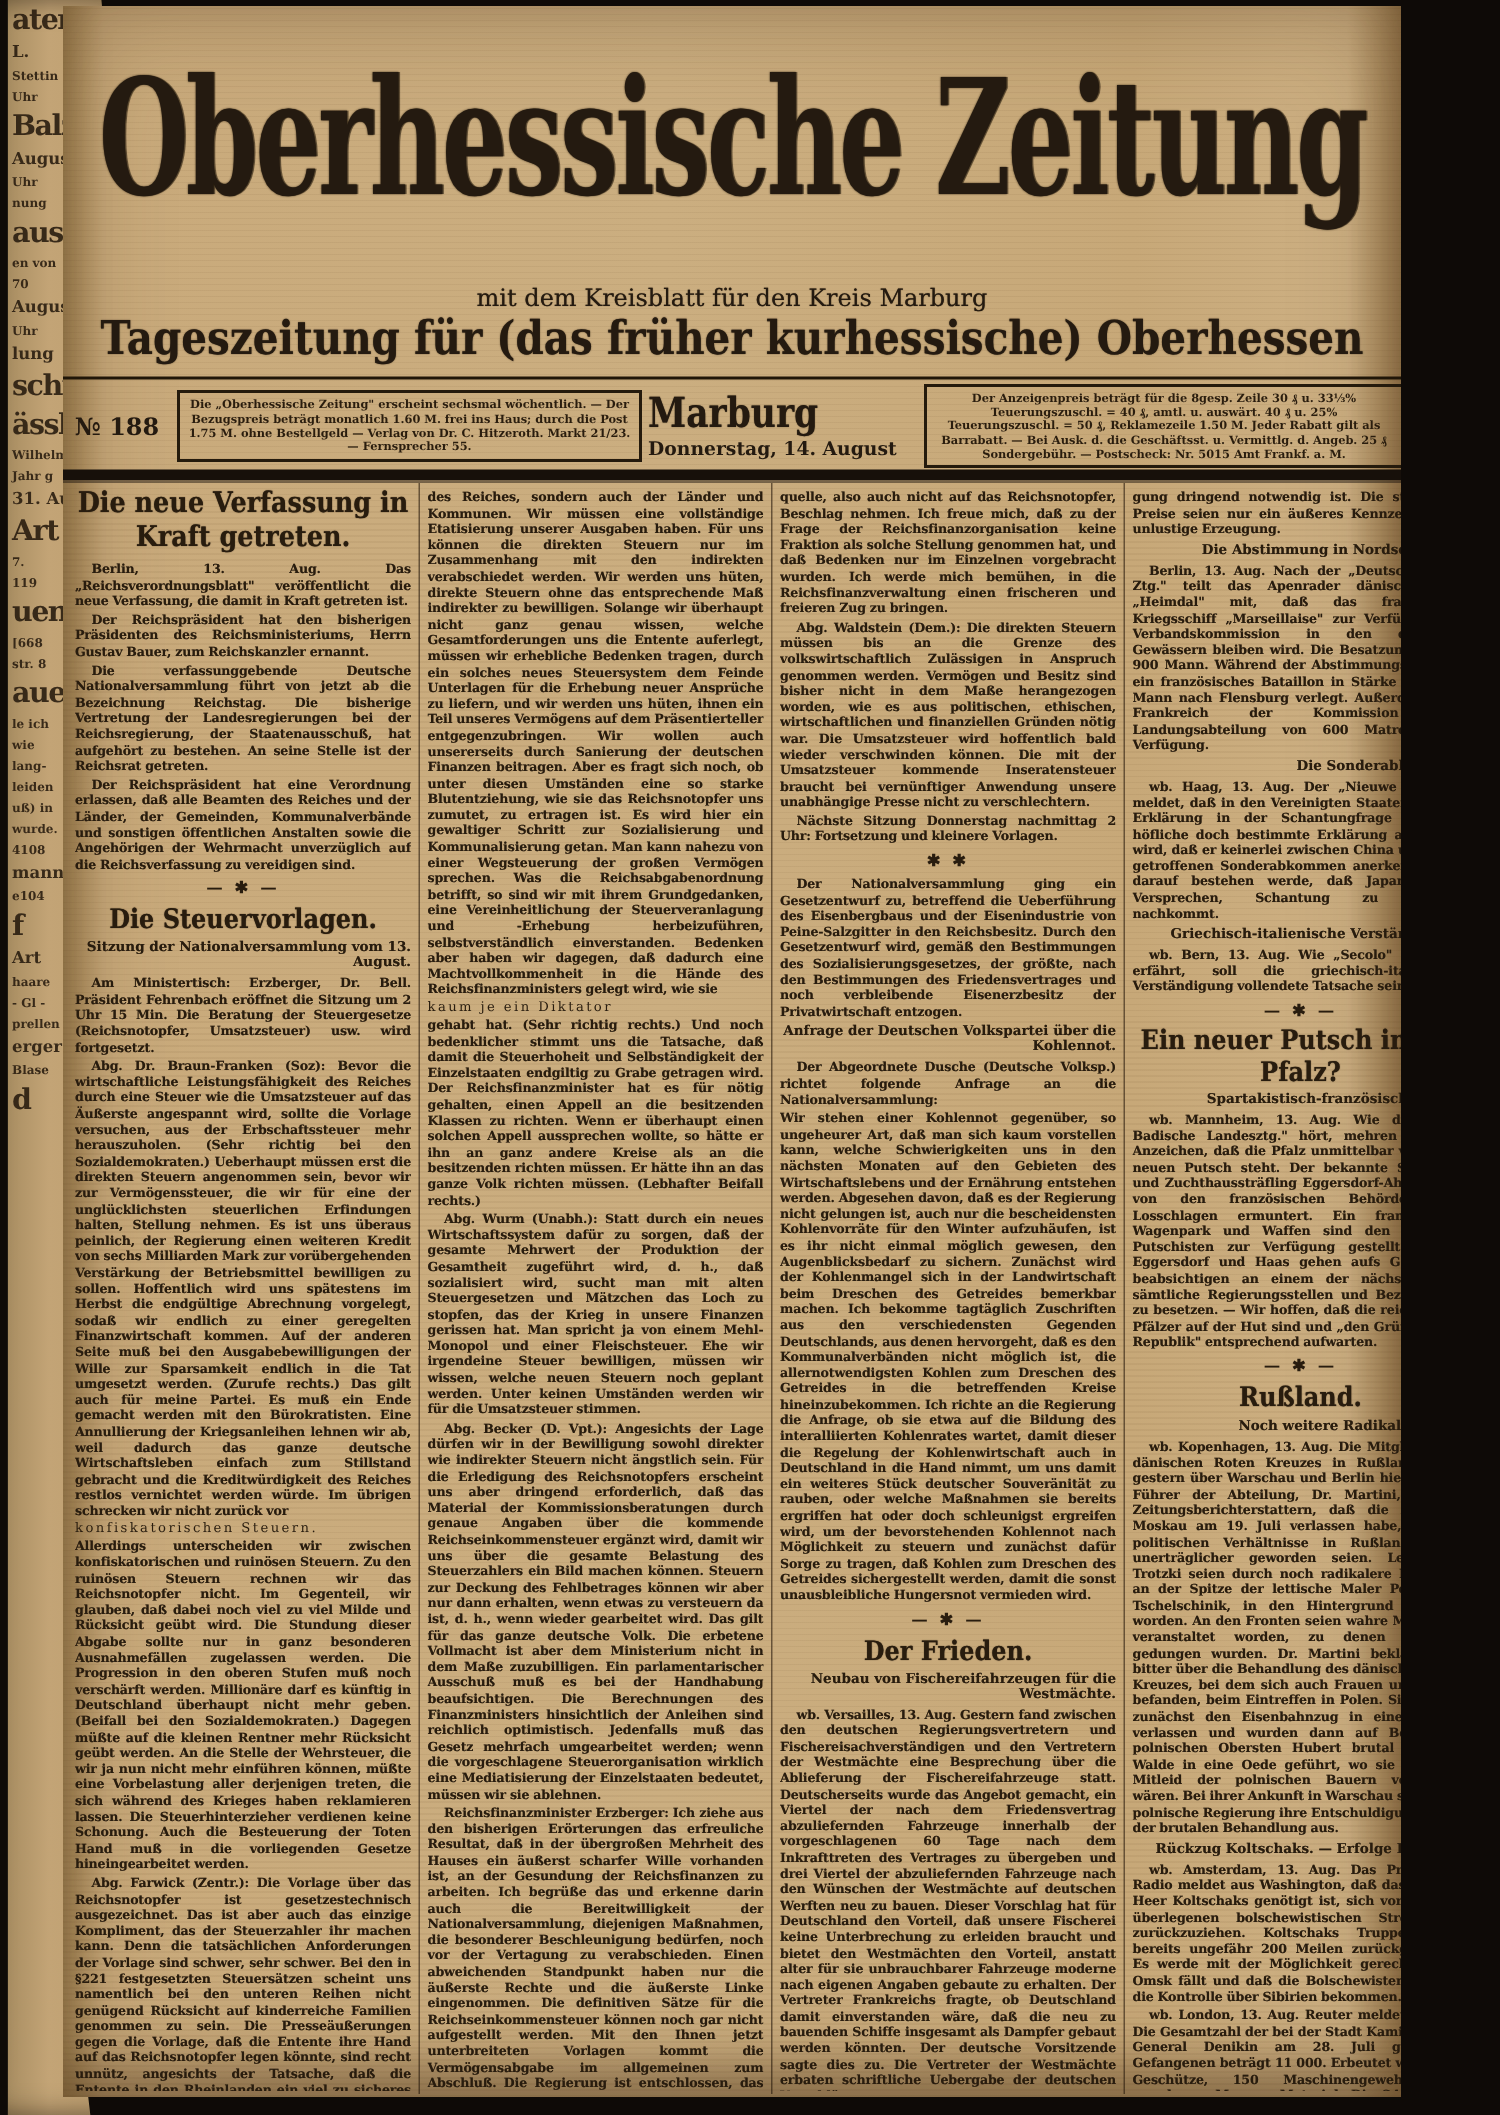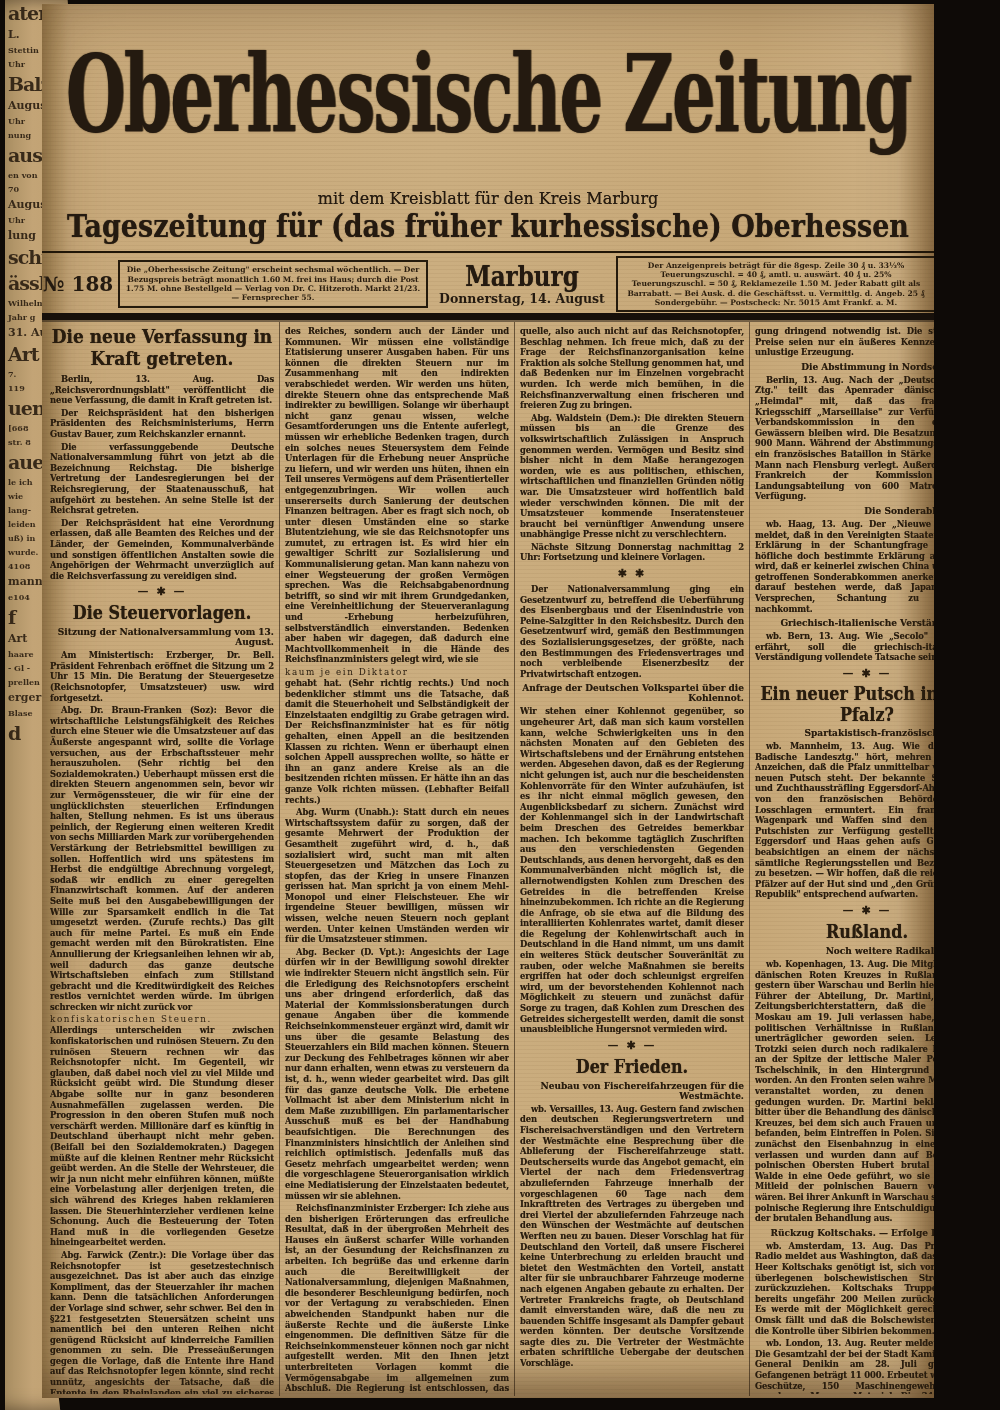--- a/index.html
+++ b/index.html
@@ -33,26 +33,26 @@
     text-shadow:0 0 1px rgba(30,20,8,.9),1px 0 0 rgba(30,20,8,.55);}
   .mast-sub1{margin-top:78px;font-size:16px;font-weight:normal;
     text-shadow:0 0 .6px rgba(30,20,8,.8);}
   .mast-sub2{margin-top:3px;font-size:27px;font-weight:bold;letter-spacing:0;
     transform:scaleY(1.15);text-shadow:0 0 .8px rgba(30,20,8,.85);}
 
   
   .hrow{position:absolute;left:0;top:247px;width:100%;height:62px;
     border-top:2px solid #201608;display:flex;align-items:center;}
   .hcell{flex:none;}
-  .issue{width:72px;text-align:center;font-size:20px;font-weight:bold;}
+  .issue{width:72px;text-align:center;font-size:16px;font-weight:bold;}
   .hbox{border:2px solid #241a0c;font-size:7.6px;line-height:9.3px;font-weight:bold;
     text-align:center;padding:3px 5px;margin:0 4px;color:#2a1d0e;}
   .hbox.left{width:296px;}
   .hbox.right{width:306px;}
-  .hcenter{width:180px;text-align:center;}
+  .hcenter{width:180px;text-align:left;}
   .hcity{font-size:23px;font-weight:bold;transform:scaleY(1.2);
     text-shadow:0 0 .7px rgba(30,20,8,.8);}
   .hdate{font-size:12.5px;font-weight:bold;margin-top:2px;}
   .hyear{width:66px;text-align:center;font-size:14px;font-weight:bold;line-height:18px;
     border-left:1px solid #2a1d0e;align-self:stretch;display:flex;flex-direction:column;
     justify-content:center;}
   .thickrule{position:absolute;left:0;top:309px;width:100%;height:7px;background:#17100a;
     box-shadow:0 2px 0 rgba(23,16,10,.45);}
 
   
@@ -173,20 +173,21 @@
         <div class="blk p">Abg. Becker (D. Vpt.): Angesichts der Lage dürfen wir in der Bewilligung sowohl direkter wie indirekter Steuern nicht ängstlich sein. Für die Erledigung des Reichsnotopfers erscheint uns aber dringend erforderlich, daß das Material der Kommissionsberatungen durch genaue Angaben über die kommende Reichseinkommensteuer ergänzt wird, damit wir uns über die gesamte Belastung des Steuerzahlers ein Bild machen können. Steuern zur Deckung des Fehlbetrages können wir aber nur dann erhalten, wenn etwas zu versteuern da ist, d. h., wenn wieder gearbeitet wird. Das gilt für das ganze deutsche Volk. Die erbetene Vollmacht ist aber dem Ministerium nicht in dem Maße zuzubilligen. Ein parlamentarischer Ausschuß muß es bei der Handhabung beaufsichtigen. Die Berechnungen des Finanzministers hinsichtlich der Anleihen sind reichlich optimistisch. Jedenfalls muß das Gesetz mehrfach umgearbeitet werden; wenn die vorgeschlagene Steuerorganisation wirklich eine Mediatisierung der Einzelstaaten bedeutet, müssen wir sie ablehnen.</div>
         <div class="blk p">Reichsfinanzminister Erzberger: Ich ziehe aus den bisherigen Erörterungen das erfreuliche Resultat, daß in der übergroßen Mehrheit des Hauses ein äußerst scharfer Wille vorhanden ist, an der Gesundung der Reichsfinanzen zu arbeiten. Ich begrüße das und erkenne darin auch die Bereitwilligkeit der Nationalversammlung, diejenigen Maßnahmen, die besonderer Beschleunigung bedürfen, noch vor der Vertagung zu verabschieden. Einen abweichenden Standpunkt haben nur die äußerste Rechte und die äußerste Linke eingenommen. Die definitiven Sätze für die Reichseinkommensteuer können noch gar nicht aufgestellt werden. Mit den Ihnen jetzt unterbreiteten Vorlagen kommt die Vermögensabgabe im allgemeinen zum Abschluß. Die Regierung ist entschlossen, das Gebiet der direkten Besteuerung bis zum Höchstmaße der wirtschaftlichen Kraft auszubauen. Aber auch wenn das geschieht, werden keine der Ihnen vorgelegten und noch vorzulegenden indirekten Steuern überflüssig werden. Eine geordnete Etatwirtschaft wird vom 1. Oktober eintreten. Die Abrechnung über die</div>
       </div>
     <div class="col col3">
         <div class="blk pc">quelle, also auch nicht auf das Reichsnotopfer, Beschlag nehmen. Ich freue mich, daß zu der Frage der Reichsfinanzorganisation keine Fraktion als solche Stellung genommen hat, und daß Bedenken nur im Einzelnen vorgebracht wurden. Ich werde mich bemühen, in die Reichsfinanzverwaltung einen frischeren und freieren Zug zu bringen.</div>
         <div class="blk p">Abg. Waldstein (Dem.): Die direkten Steuern müssen bis an die Grenze des volkswirtschaftlich Zulässigen in Anspruch genommen werden. Vermögen und Besitz sind bisher nicht in dem Maße herangezogen worden, wie es aus politischen, ethischen, wirtschaftlichen und finanziellen Gründen nötig war. Die Umsatzsteuer wird hoffentlich bald wieder verschwinden können. Die mit der Umsatzsteuer kommende Inseratensteuer braucht bei vernünftiger Anwendung unsere unabhängige Presse nicht zu verschlechtern.</div>
         <div class="blk p">Nächste Sitzung Donnerstag nachmittag 2 Uhr: Fortsetzung und kleinere Vorlagen.</div>
         <div class="blk sep">✱     ✱</div>
         <div class="blk p">Der Nationalversammlung ging ein Gesetzentwurf zu, betreffend die Ueberführung des Eisenbergbaus und der Eisenindustrie von Peine-Salzgitter in den Reichsbesitz. Durch den Gesetzentwurf wird, gemäß den Bestimmungen des Sozialisierungsgesetzes, der größte, nach den Bestimmungen des Friedensvertrages und noch verbleibende Eisenerzbesitz der Privatwirtschaft entzogen.</div>
         <div class="blk sub">Anfrage der Deutschen Volkspartei über die Kohlennot.</div>
+        <div class="blk p">Der Abgeordnete Dusche (Deutsche Volksp.) richtet folgende Anfrage an die Nationalversammlung:</div>
         <div class="blk pc">Wir stehen einer Kohlennot gegenüber, so ungeheurer Art, daß man sich kaum vorstellen kann, welche Schwierigkeiten uns in den nächsten Monaten auf den Gebieten des Wirtschaftslebens und der Ernährung entstehen werden. Abgesehen davon, daß es der Regierung nicht gelungen ist, auch nur die bescheidensten Kohlenvorräte für den Winter aufzuhäufen, ist es ihr nicht einmal möglich gewesen, den Augenblicksbedarf zu sichern. Zunächst wird der Kohlenmangel sich in der Landwirtschaft beim Dreschen des Getreides bemerkbar machen. Ich bekomme tagtäglich Zuschriften aus den verschiedensten Gegenden Deutschlands, aus denen hervorgeht, daß es den Kommunalverbänden nicht möglich ist, die allernotwendigsten Kohlen zum Dreschen des Getreides in die betreffenden Kreise hineinzubekommen. Ich richte an die Regierung die Anfrage, ob sie etwa auf die Bildung des interalliierten Kohlenrates wartet, damit dieser die Regelung der Kohlenwirtschaft auch in Deutschland in die Hand nimmt, um uns damit ein weiteres Stück deutscher Souveränität zu rauben, oder welche Maßnahmen sie bereits ergriffen hat oder doch schleunigst ergreifen wird, um der bevorstehenden Kohlennot nach Möglichkeit zu steuern und zunächst dafür Sorge zu tragen, daß Kohlen zum Dreschen des Getreides sichergestellt werden, damit die sonst unausbleibliche Hungersnot vermieden wird.</div>
         <div class="blk sep">— ✱ —</div>
         <div class="blk h2">Der Frieden.</div>
         <div class="blk sub">Neubau von Fischereifahrzeugen für die Westmächte.</div>
         <div class="blk p">wb. Versailles, 13. Aug. Gestern fand zwischen den deutschen Regierungsvertretern und Fischereisachverständigen und den Vertretern der Westmächte eine Besprechung über die Ablieferung der Fischereifahrzeuge statt. Deutscherseits wurde das Angebot gemacht, ein Viertel der nach dem Friedensvertrag abzuliefernden Fahrzeuge innerhalb der vorgeschlagenen 60 Tage nach dem Inkrafttreten des Vertrages zu übergeben und drei Viertel der abzuliefernden Fahrzeuge nach den Wünschen der Westmächte auf deutschen Werften neu zu bauen. Dieser Vorschlag hat für Deutschland den Vorteil, daß unsere Fischerei keine Unterbrechung zu erleiden braucht und bietet den Westmächten den Vorteil, anstatt alter für sie unbrauchbarer Fahrzeuge moderne nach eigenen Angaben gebaute zu erhalten. Der Vertreter Frankreichs fragte, ob Deutschland damit einverstanden wäre, daß die neu zu bauenden Schiffe insgesamt als Dampfer gebaut werden könnten. Der deutsche Vorsitzende sagte dies zu. Die Vertreter der Westmächte erbaten schriftliche Uebergabe der deutschen Vorschläge.</div>
       </div>
     <div class="col col4">
         <div class="blk pc">gung dringend notwendig ist. Die steigenden Preise seien nur ein äußeres Kennzeichen für unlustige Erzeugung.</div>
         <div class="blk sub">Die Abstimmung in Nordschleswig.</div>
         <div class="blk p">Berlin, 13. Aug. Nach der „Deutschen Allg. Ztg." teilt das Apenrader dänische Blatt „Heimdal" mit, daß das französische Kriegsschiff „Marseillaise" zur Verfügung der Verbandskommission in den dänischen Gewässern bleiben wird. Die Besatzung beträgt 900 Mann. Während der Abstimmungszeit wird ein französisches Bataillon in Stärke von 1100 Mann nach Flensburg verlegt. Außerdem stellt Frankreich der Kommission eine Landungsabteilung von 600 Matrosen zur Verfügung.</div>

